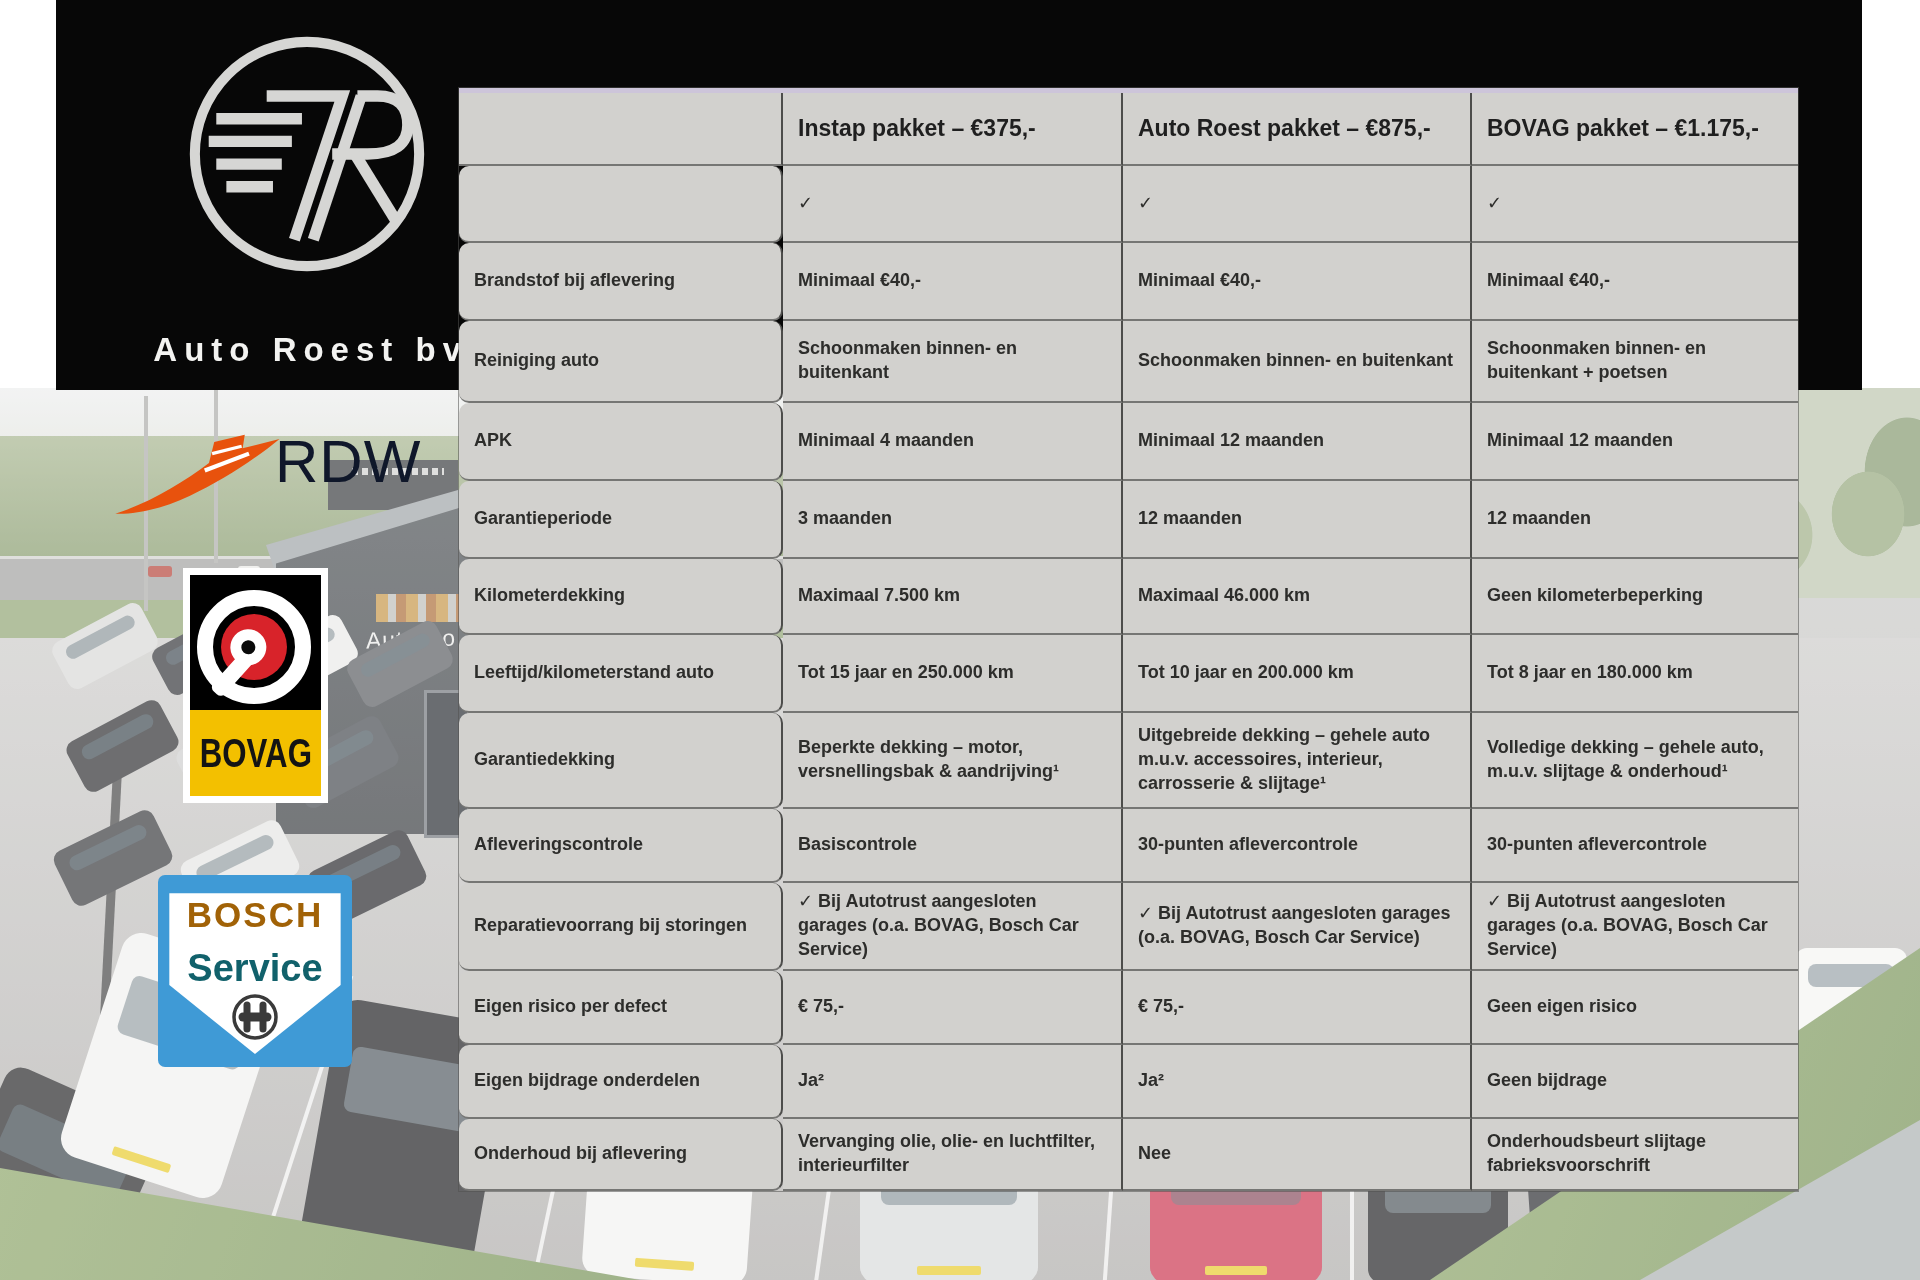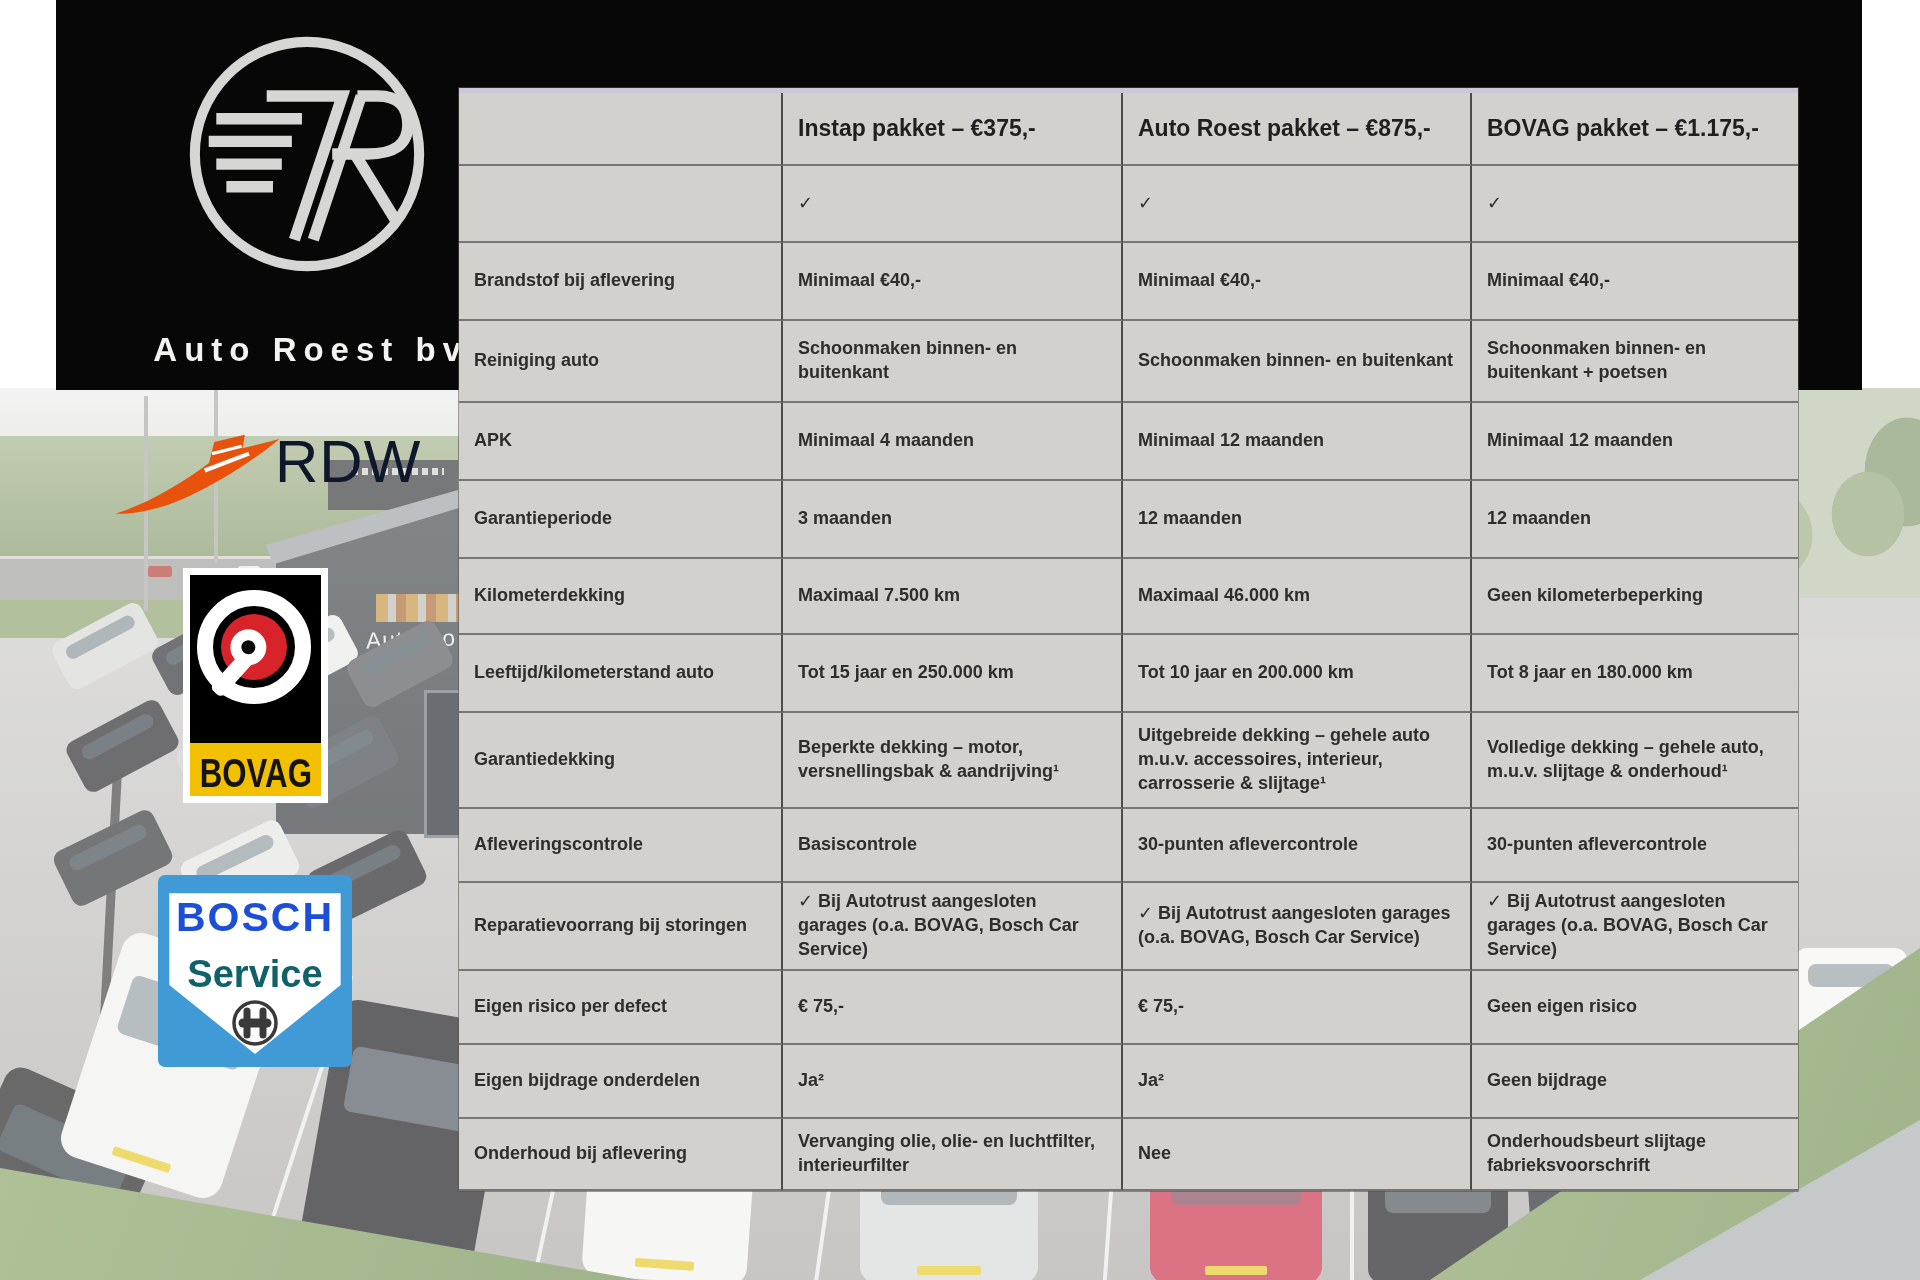--- a/index.html
+++ b/index.html
@@ -41,39 +41,39 @@
   .car .plate{position:absolute;left:32%;width:36%;height:9px;background:#e7c922;border-radius:2px;bottom:6%;}
   .grass{background:linear-gradient(110deg,#87a161,#6f8c4e);}
   .veil{left:0;top:0;width:100%;height:100%;background:rgba(255,255,255,.34);}
 
   
   .rdw{position:absolute;left:95px;top:415px;width:330px;height:120px;z-index:4;}
   .rdw-text{position:absolute;left:180px;top:12px;font-family:Liberation Sans, sans-serif;
             font-size:60px;color:#0f172a;letter-spacing:1px;}
   .bovag{position:absolute;left:183px;top:568px;width:145px;height:235px;z-index:4;background:#000;
          border:7px solid #fff;box-sizing:border-box;}
-  .bovag-yellow{position:absolute;left:0;bottom:0;width:100%;height:53px;background:#f3c000;
-                display:flex;align-items:flex-end;justify-content:center;}
+  .bovag-yellow{position:absolute;left:0;bottom:0;width:100%;height:86px;background:#f3c000;
+                display:flex;align-items:center;justify-content:center;}
   .bovag-word{font-size:40px;font-weight:800;color:#141414;transform:scaleX(.78);letter-spacing:0px;}
   .bosch{position:absolute;left:158px;top:875px;width:194px;height:192px;background:#3f9ad6;border-radius:7px;z-index:4;}
   .bosch-shield{position:absolute;left:4%;top:4%;width:92%;height:92%;background:#fff;
                 clip-path:polygon(2% 6%,98% 6%,98% 58%,50% 97%,2% 58%);
                 display:flex;flex-direction:column;align-items:center;}
-  .bosch-word{color:#1d4ed8;font-size:41px;font-weight:800;letter-spacing:2px;margin-top:14px;line-height:1;}
+  .bosch-word{color:#a16207;font-size:35px;font-weight:800;letter-spacing:2px;margin-top:14px;line-height:1;}
   .bosch-service{color:#11616b;font-size:38px;font-weight:700;margin-top:17px;line-height:1;}
 
   
   .pkg-table{position:absolute;left:459px;top:88px;width:1339px;z-index:3;display:grid;
              border-top:5px solid #cdc5da;box-shadow:0 0 0 1px rgba(80,80,78,.55);}
   .cell{background:#d2d1ce;border-bottom:2px solid #767674;border-right:2px solid #4d4d4b;
         display:flex;align-items:center;padding:6px 15px;box-sizing:border-box;
         font-size:18px;font-weight:700;color:#2d2d2b;line-height:1.32;}
   .cell.c3{border-right:none;}
   .cell.header{font-size:23px;color:#1f1f1f;}
-  .cell.label{white-space:nowrap;overflow:hidden;}
+  .cell.label{white-space:nowrap;overflow:hidden;border-radius:10px;}
 </style>
 </head>
 <body>
 
 <div class="canvas">
 
   <div class="photo">
     <div class="field"></div>
     <div class="trees-right"></div>
     <div class="road"></div>

